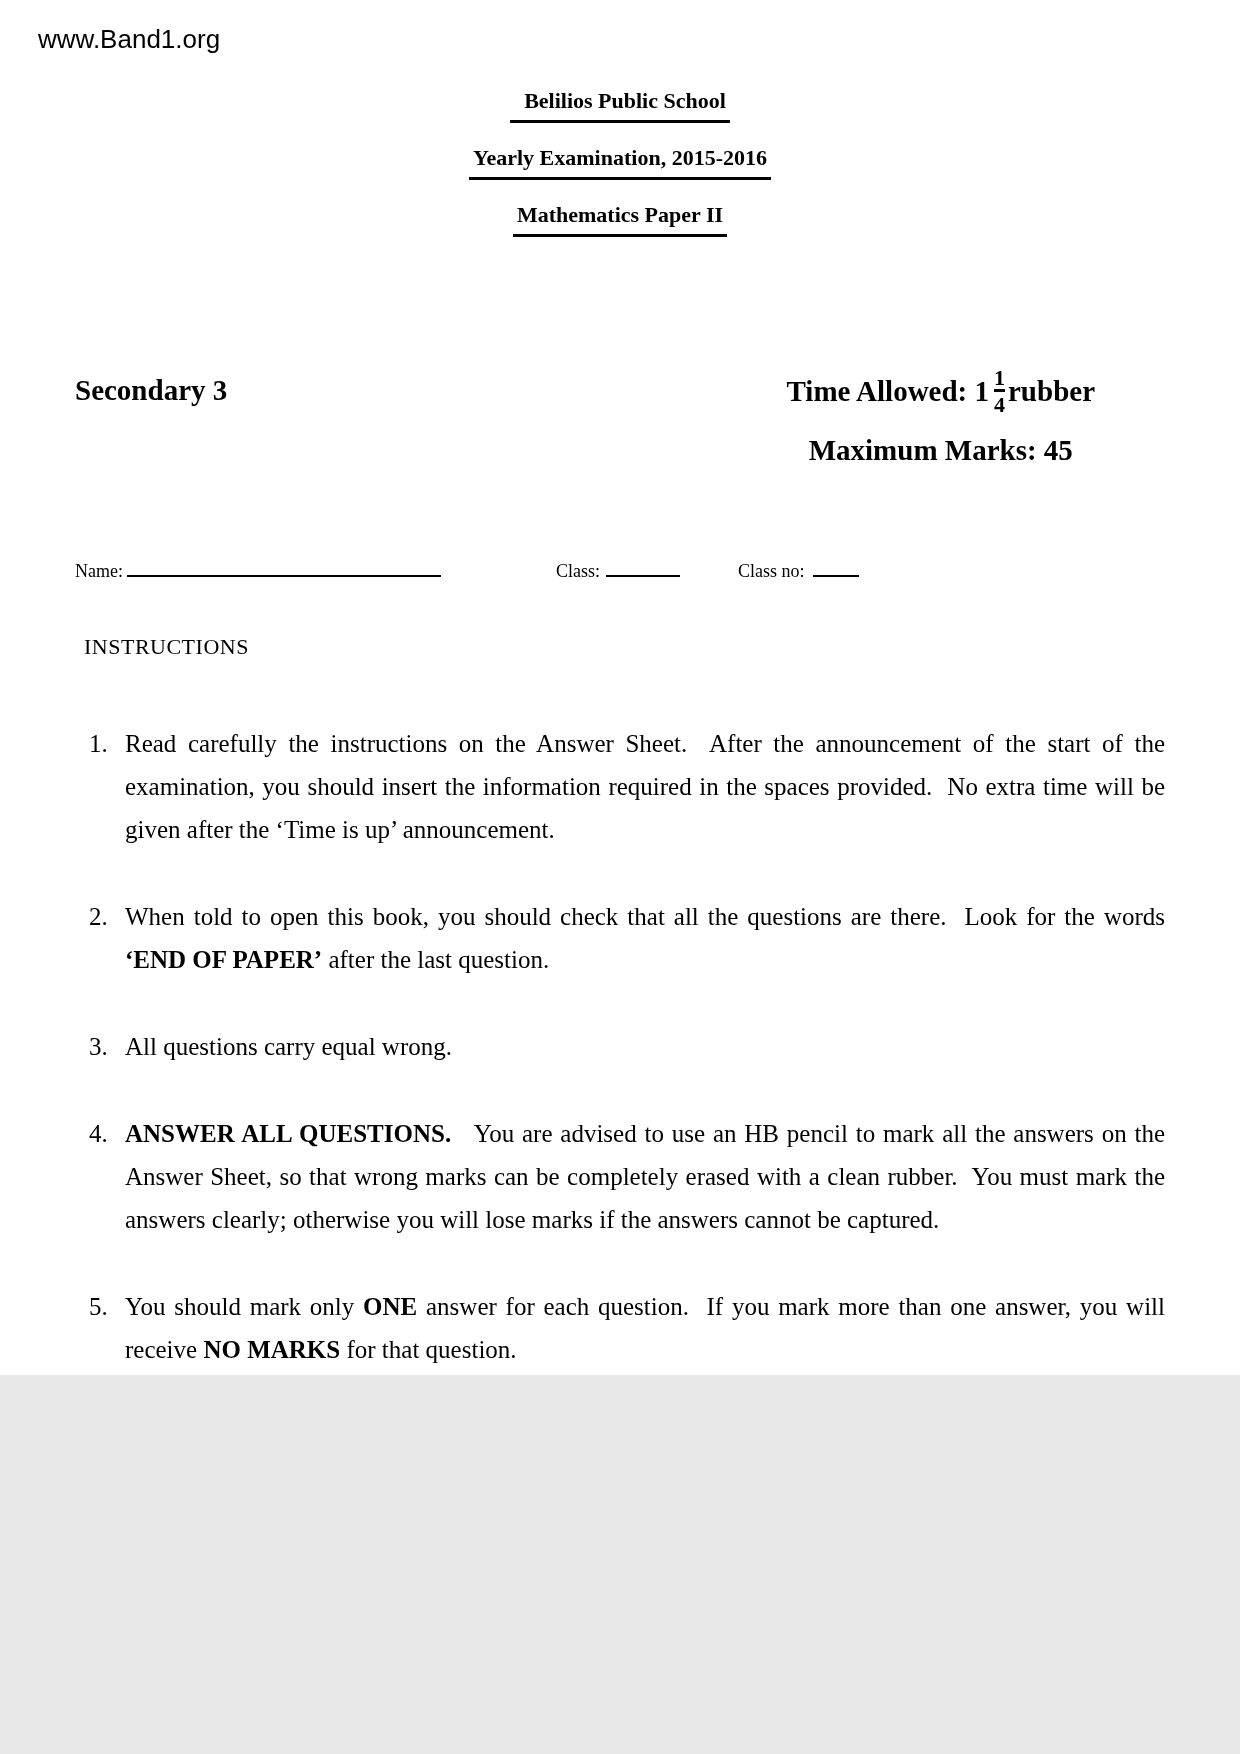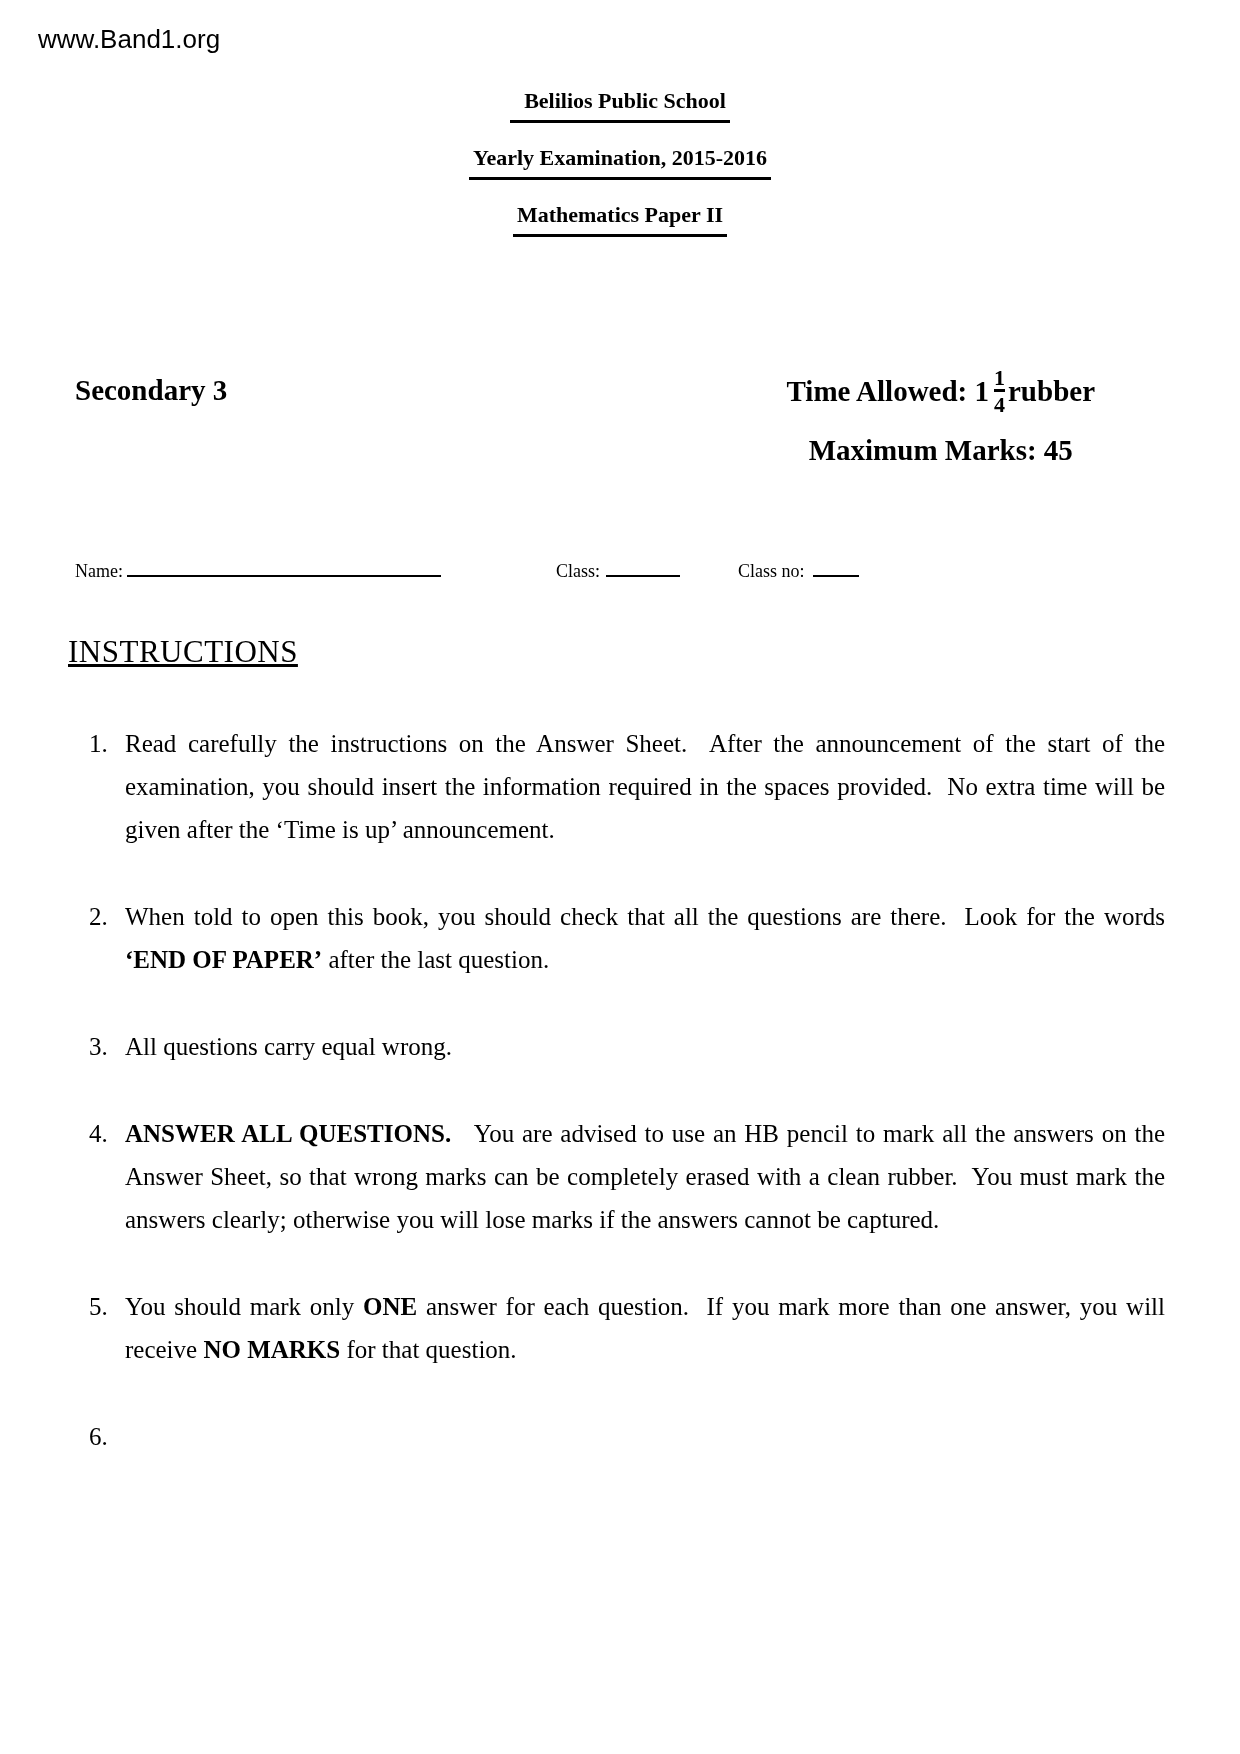--- a/index.html
+++ b/index.html
@@ -1,19 +1,19 @@
 <!DOCTYPE html>
 <html><head>
 <meta charset="utf-8">
 <style>
   html, body { margin: 0; padding: 0; background: #e8e8e8; }
   .page {
     position: relative;
     width: 1240px;
-    height: 1754px;
+    height: 1375px;
     margin: 0 auto;
     background: #ffffff;
     color: #000000;
     font-family: "Liberation Serif", serif;
     overflow: hidden;
   }
   .watermark {
     position: absolute;
     left: 38px;
     top: 24px;
@@ -84,24 +84,23 @@
   }
   .blank-name { width: 314px; margin-left: 4px; }
   .lbl-class { margin-left: 115px; }
   .blank-class { width: 74px; margin-left: 6px; }
   .lbl-classno { margin-left: 58px; }
   .blank-classno { width: 46px; margin-left: 8px; }
 
   .instr-heading {
     position: absolute;
     top: 634px;
-    left: 68px;
-    font-size: 31px;
+    left: 84px;
+    font-size: 22px;
     letter-spacing: 0.5px;
-    text-decoration: underline;
   }
   .instr-list {
     position: absolute;
     top: 722px;
     left: 75px;
     width: 1090px;
     margin: 0;
     padding: 0;
     list-style: none;
     font-size: 25px;

